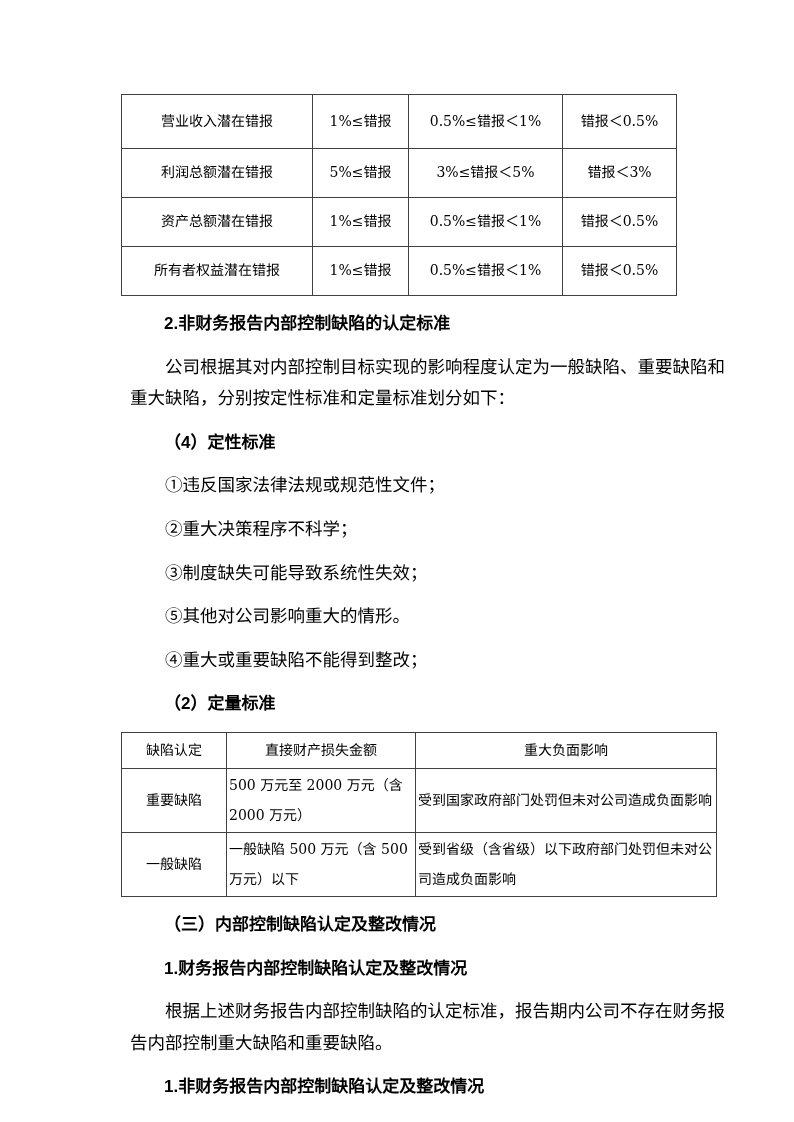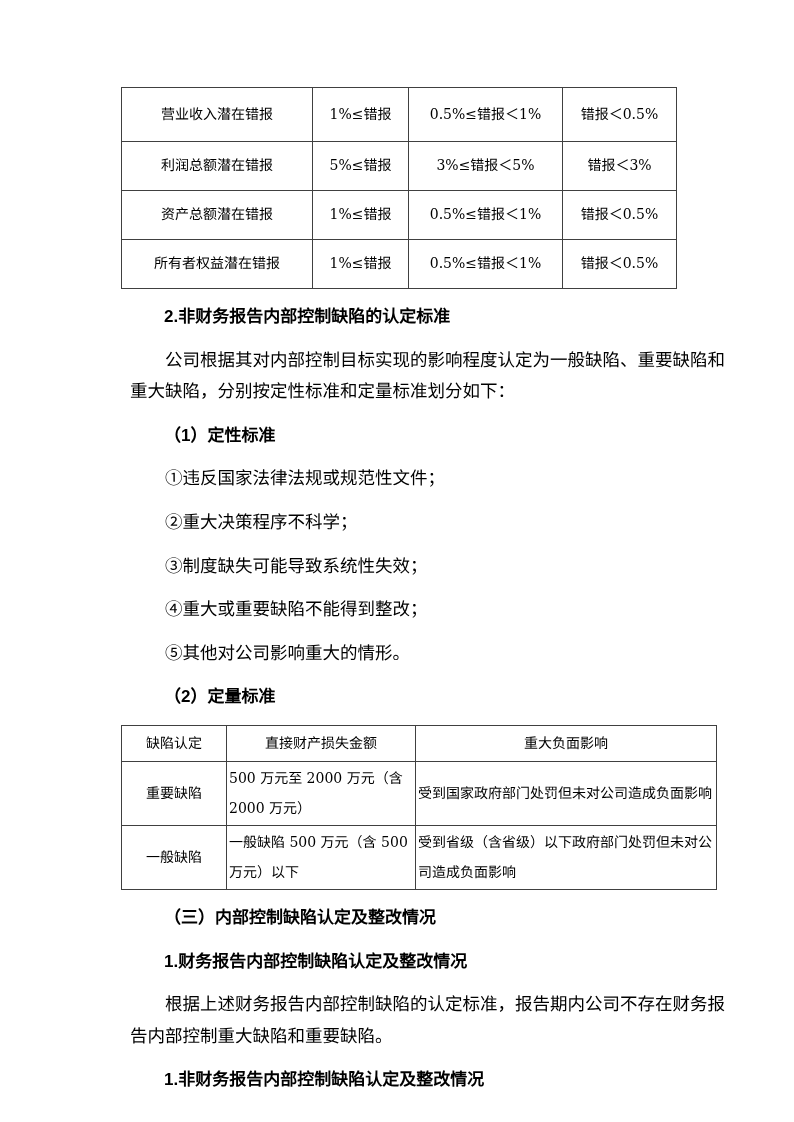--- a/index.html
+++ b/index.html
@@ -8,21 +8,21 @@
     width: 794px;
     height: 1122px;
     background: #ffffff;
     color: #000000;
     overflow: hidden;
     font-family: "DejaVu Serif", "Liberation Serif", serif;
   }
   .content {
     position: absolute;
     left: 118px;
-    top: 87px;
+    top: 94px;
     width: 622px;
     font-size: 17.5px;
     line-height: 31.6px;
     text-align: left;
   }
   p { margin: 12px; padding: 0; }
   .para { text-indent: 2em; }
   .hd {
     text-indent: 2em;
     font-weight: 700;
@@ -89,26 +89,26 @@
           <td>所有者权益潜在错报</td>
           <td>1%≤错报</td>
           <td>0.5%≤错报＜1%</td>
           <td>错报＜0.5%</td>
         </tr>
       </tbody>
     </table>
 
     <p class="hd">2.非财务报告内部控制缺陷的认定标准</p>
     <p class="para">公司根据其对内部控制目标实现的影响程度认定为一般缺陷、重要缺陷和重大缺陷，分别按定性标准和定量标准划分如下：</p>
-    <p class="hd">（1）定性标准</p>
+    <p class="hd">（4）定性标准</p>
     <p class="para">①违反国家法律法规或规范性文件；</p>
     <p class="para">②重大决策程序不科学；</p>
     <p class="para">③制度缺失可能导致系统性失效；</p>
+    <p class="para">⑤其他对公司影响重大的情形。</p>
     <p class="para">④重大或重要缺陷不能得到整改；</p>
-    <p class="para">⑤其他对公司影响重大的情形。</p>
     <p class="hd">（2）定量标准</p>
 
     <table class="t2">
       <colgroup>
         <col style="width:105px">
           <col style="width:189px">
           <col style="width:301px">
       </colgroup>
       <tbody>
         <tr class="hrow">

